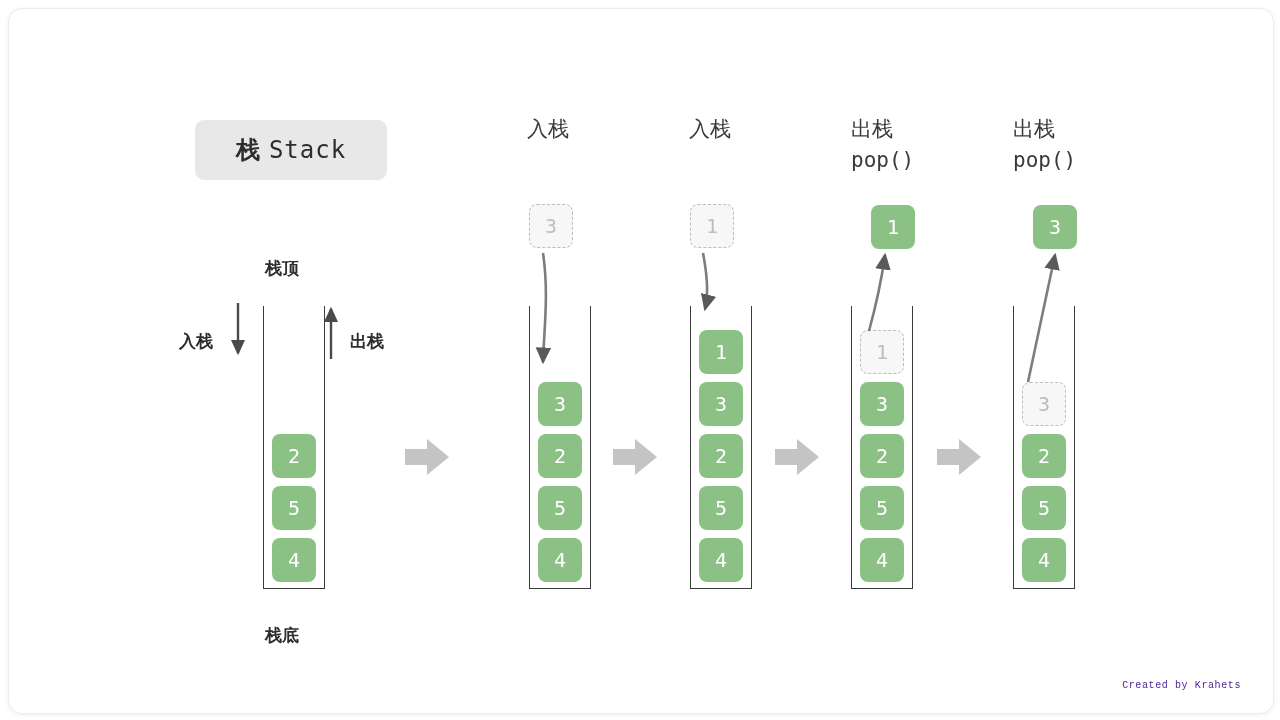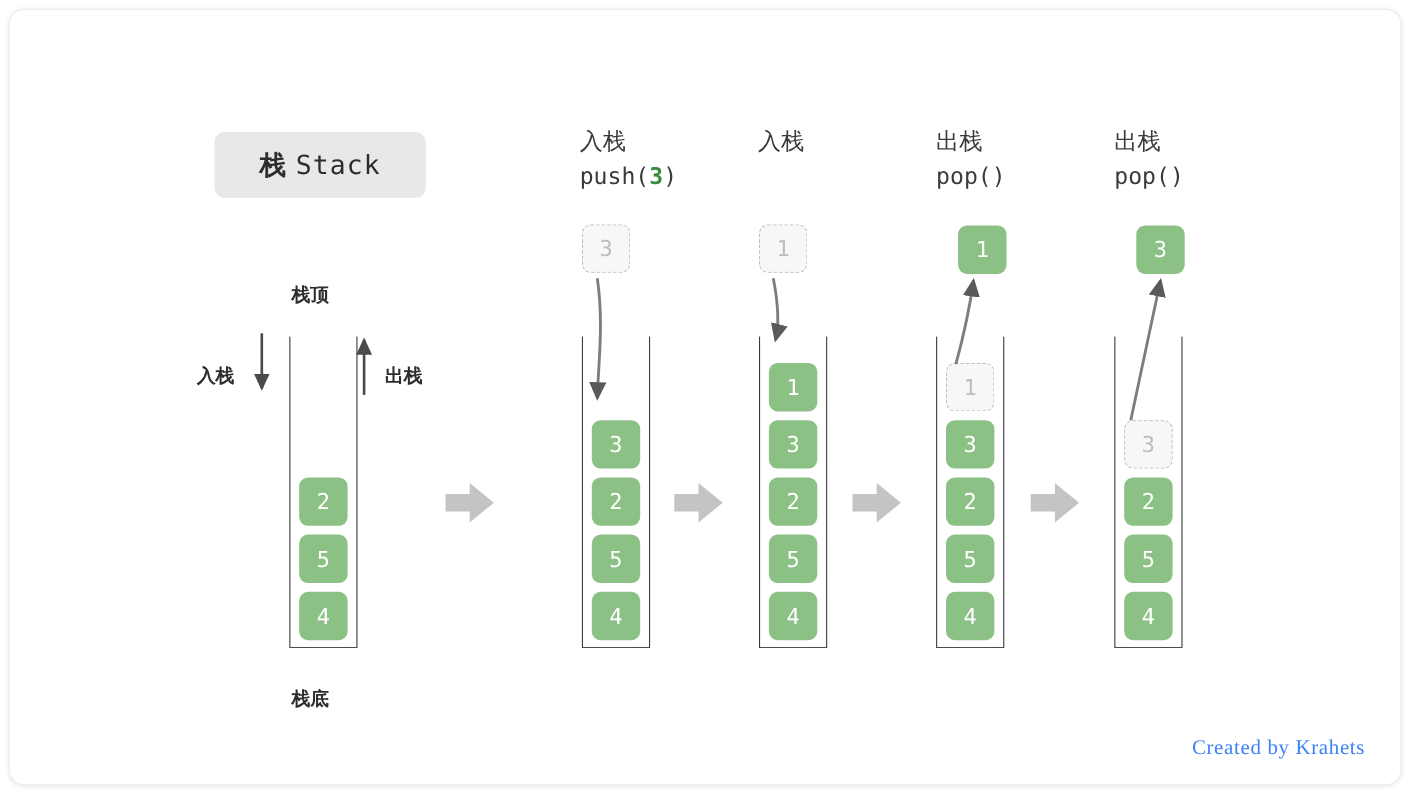--- a/index.html
+++ b/index.html
@@ -130,23 +130,23 @@
   .cell.ghost {
     background: #f7f7f7;
     color: #bdbdbd;
     border: 1.6px dashed #bdbdbd;
   }
 
   
   #footer {
     right: 32px;
     bottom: 22px;
-    font-family: Liberation Serif, serif;
-    font-size: 19px;
-    color: #3b82f6;
+    font-family: Liberation Mono, monospace;
+    font-size: 10px;
+    color: #4c1d95;
     letter-spacing: 0.6px;
   }
 
   svg.overlay {
     position: absolute;
     left: 0;
     top: 0;
     width: 1264px;
     height: 704px;
     pointer-events: none;
@@ -171,21 +171,20 @@
     <div class="wall wall-l"></div>
     <div class="wall wall-r"></div>
     <div class="floor"></div>
     <div class="cell solid" style="left:9px; top:128px;">2</div>
     <div class="cell solid" style="left:9px; top:180px;">5</div>
     <div class="cell solid" style="left:9px; top:232px;">4</div>
   </div>
 
   <div class="abs col-head" style="left:518px; top:105px;">
     <div class="line1">入栈</div>
-    <div class="line2"><span>push(</span><span class="arg">3</span><span>)</span></div>
   </div>
   <div class="abs cell ghost" style="left:520px; top:195px;">3</div>
   <div class="abs stack-box" style="left:520px; top:297px; height:283px;">
     <div class="wall wall-l"></div>
     <div class="wall wall-r"></div>
     <div class="floor"></div>
     <div class="cell solid" style="left:9px; top:76px;">3</div>
     <div class="cell solid" style="left:9px; top:128px;">2</div>
     <div class="cell solid" style="left:9px; top:180px;">5</div>
     <div class="cell solid" style="left:9px; top:232px;">4</div>

